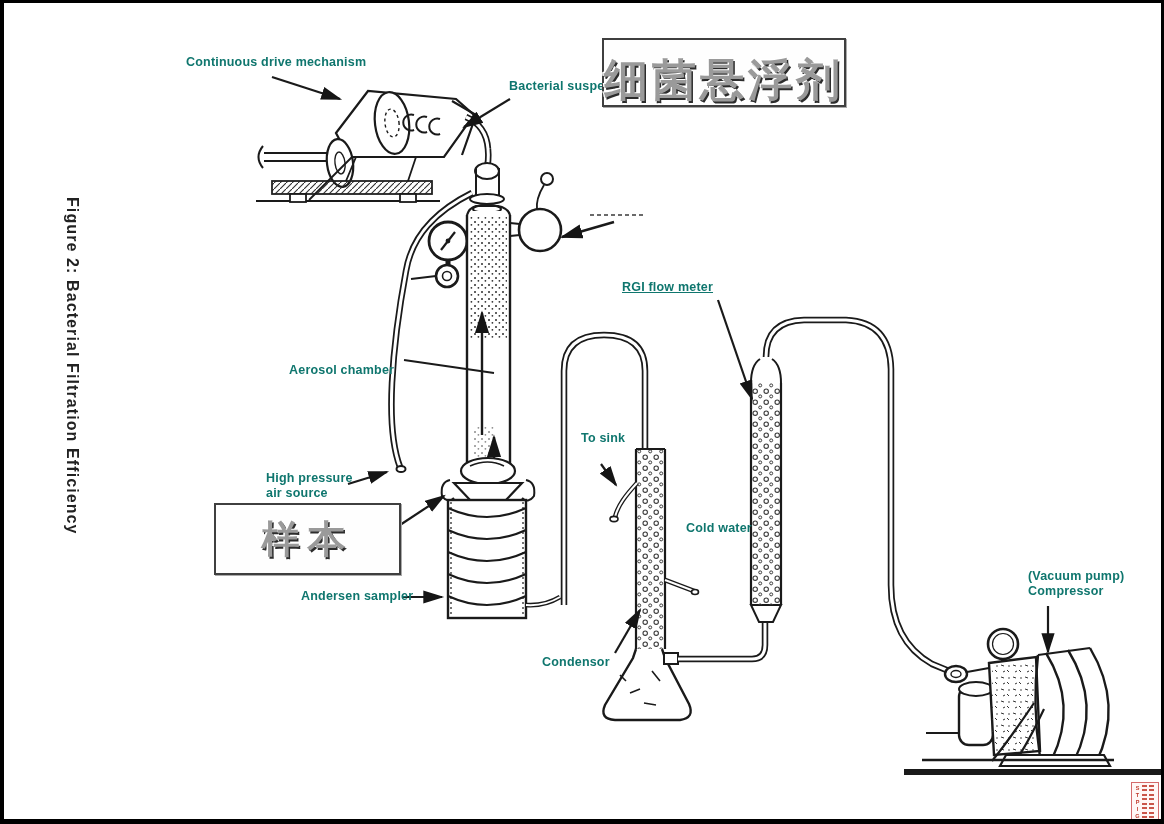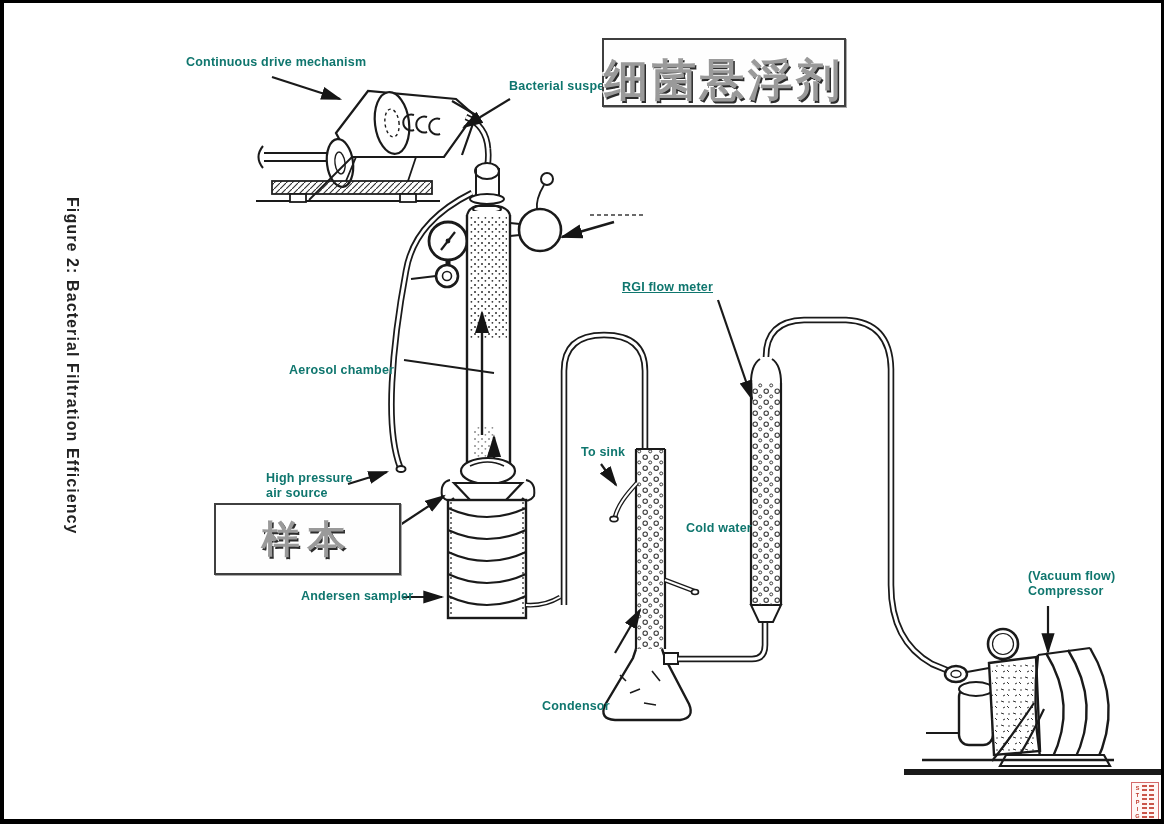--- a/index.html
+++ b/index.html
@@ -34,23 +34,23 @@
   #box-suspension .cn { font-size:44px; letter-spacing:4px;margin-top:15px; }
   #box-sprayer    { left:548px; top:145px; width:294px; height:66px; }
   #box-sprayer    .cn { font-size:37px; letter-spacing:8px; }
   #box-sample     { left:210px; top:500px; width:183px; height:68px; }
   #box-sample     .cn { font-size:38px; letter-spacing:8px; }
   #lbl-drive       { left:182px; top:52px; }
   #lbl-bacterial   { left:505px; top:76px; }
   #lbl-aerosol     { left:285px; top:345px;margin-top:15px; }
   #lbl-highpress   { left:240px; top:468px; }
   #lbl-andersen    { left:278px; top:586px;margin-left:19px; }
-  #lbl-tosink      { left:577px; top:442px; }
+  #lbl-tosink      { left:577px; top:428px; }
   #lbl-coldwater   { left:674px; top:518px;margin-left:8px; }
-  #lbl-condensor   { left:538px; top:652px;margin-top:44px; }
+  #lbl-condensor   { left:538px; top:652px; }
   #lbl-rgi         { left:618px; top:277px;text-decoration:underline; }
   #lbl-vacuum      { left:1002px; top:566px; }
   .seal {
     position:absolute; left:1127px; top:779px; width:28px; height:40px;
     border:1.5px solid #d46a6a; box-sizing:border-box; background:#fff7f6;
     display:flex; flex-direction:row; gap:2px; padding:2px 2px;
   }
   .seal-letters {
     writing-mode:vertical-rl; text-orientation:upright;
     font-size:5.5px; line-height:1; color:#c0392b; font-weight:bold; letter-spacing:1px;
@@ -248,21 +248,21 @@
   <div class="lbl" id="lbl-drive">Continuous drive mechanism</div>
   <div class="lbl" id="lbl-bacterial">Bacterial suspe</div>
   <div class="lbl" id="lbl-aerosol">Aerosol chamber</div>
   <div class="lbl two" id="lbl-highpress">High pressure
 air source</div>
   <div class="lbl" id="lbl-andersen">Andersen sampler</div>
   <div class="lbl" id="lbl-tosink">To sink</div>
   <div class="lbl" id="lbl-coldwater">Cold water</div>
   <div class="lbl" id="lbl-condensor">Condensor</div>
   <div class="lbl" id="lbl-rgi">RGI flow meter</div>
-  <div class="lbl two" id="lbl-vacuum">(Vacuum flow)
+  <div class="lbl two" id="lbl-vacuum">(Vacuum pump)
 Compressor</div>
 
   <div class="obox" id="box-suspension">
     <span class="cn">细菌悬浮剂</span>
   </div>
   <div class="obox" id="box-sample">
     <span class="cn">样本</span>
   </div>
 
   <div class="seal">

